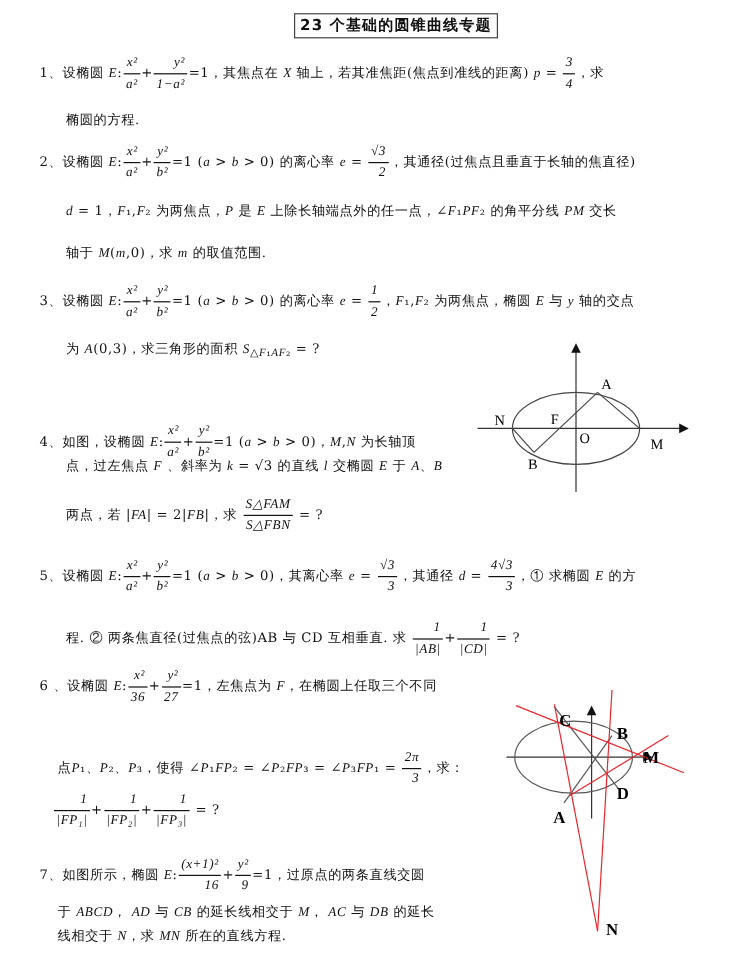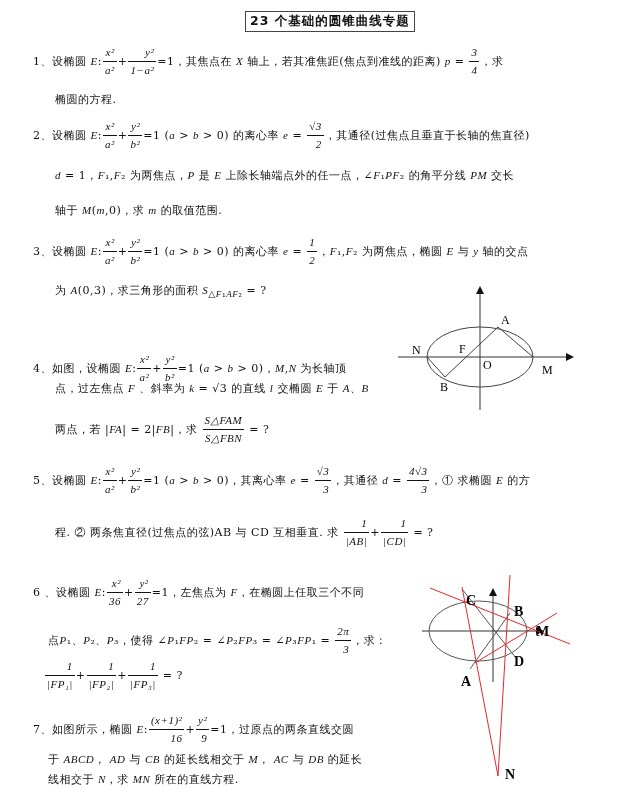--- a/index.html
+++ b/index.html
@@ -57,21 +57,21 @@
   <text x="93" y="89" font-family="Liberation Serif,serif" font-size="12">O</text>
   <text x="152" y="94" font-family="Liberation Serif,serif" font-size="12">M</text>
   <text x="50" y="111" font-family="Liberation Serif,serif" font-size="12">B</text>
 </svg>
 
 <div class="abs line" style="left:33px;top:463px;">
   <span>5、</span>设椭圆 <i class="m">E</i>:<span class="frac"><span class="num">x²</span><span>a²</span></span>+<span class="frac"><span class="num">y²</span><span>b²</span></span>=1 (<i class="m">a</i> &gt; <i class="m">b</i> &gt; 0)，其离心率 <i class="m">e</i> = <span class="frac"><span class="num">√3</span><span>3</span></span>，其通径 <i class="m">d</i> = <span class="frac"><span class="num">4√3</span><span>3</span></span>，① 求椭圆 <i class="m">E</i> 的方
 </div>
 <div class="abs line" style="left:55px;top:515px;">程. ② 两条焦直径(过焦点的弦)AB 与 CD 互相垂直. 求 <span class="frac"><span class="num">1</span><span>|AB|</span></span>+<span class="frac"><span class="num">1</span><span>|CD|</span></span> = ?</div>
 
-<div class="abs line" style="left:33px;top:575px;">
+<div class="abs line" style="left:33px;top:555px;">
   <span>6 、</span>设椭圆 <i class="m">E</i>:<span class="frac"><span class="num">x²</span><span>36</span></span>+<span class="frac"><span class="num">y²</span><span>27</span></span>=1，左焦点为 <i class="m">F</i>，在椭圆上任取三个不同
 </div>
 <div class="abs line" style="left:48px;top:623px;">点<i class="m">P</i>₁、<i class="m">P</i>₂、<i class="m">P</i>₃，使得 ∠<i class="m">P</i>₁<i class="m">FP</i>₂ = ∠<i class="m">P</i>₂<i class="m">FP</i>₃ = ∠<i class="m">P</i>₃<i class="m">FP</i>₁ = <span class="frac"><span class="num">2π</span><span>3</span></span>，求：</div>
 <div class="abs line" style="left:44px;top:658px;"><span class="frac"><span class="num">1</span><span>|FP₁|</span></span>+<span class="frac"><span class="num">1</span><span>|FP₂|</span></span>+<span class="frac"><span class="num">1</span><span>|FP₃|</span></span> = ?</div>
 
 <div class="abs line" style="left:33px;top:712px;">
   <span>7、</span>如图所示，椭圆 <i class="m">E</i>:<span class="frac"><span class="num">(x+1)²</span><span>16</span></span>+<span class="frac"><span class="num">y²</span><span>9</span></span>=1，过原点的两条直线交圆
 </div>
 <div class="abs line" style="left:48px;top:752px;">于 <i class="m">ABCD</i>， <i class="m">AD</i> 与 <i class="m">CB</i> 的延长线相交于 <i class="m">M</i>， <i class="m">AC</i> 与 <i class="m">DB</i> 的延长</div>
 <div class="abs line" style="left:48px;top:772px;">线相交于 <i class="m">N</i>，求 <i class="m">MN</i> 所在的直线方程.</div>

